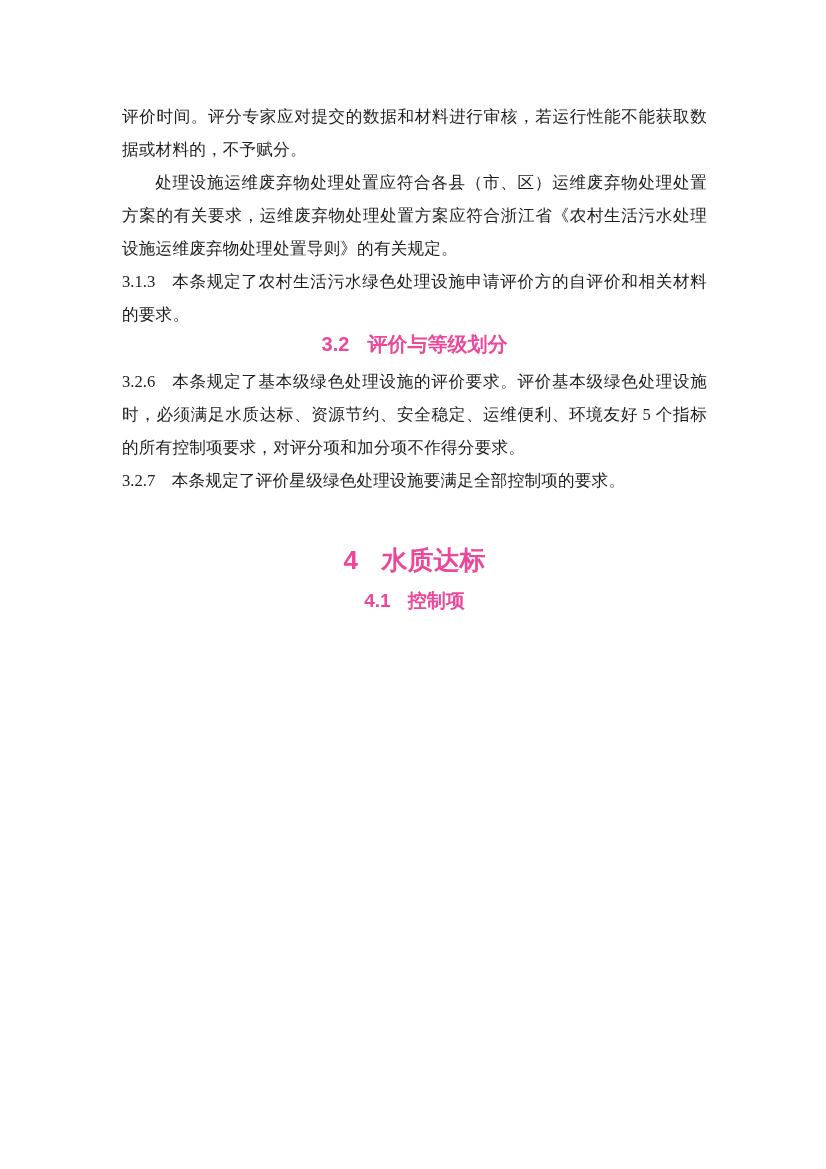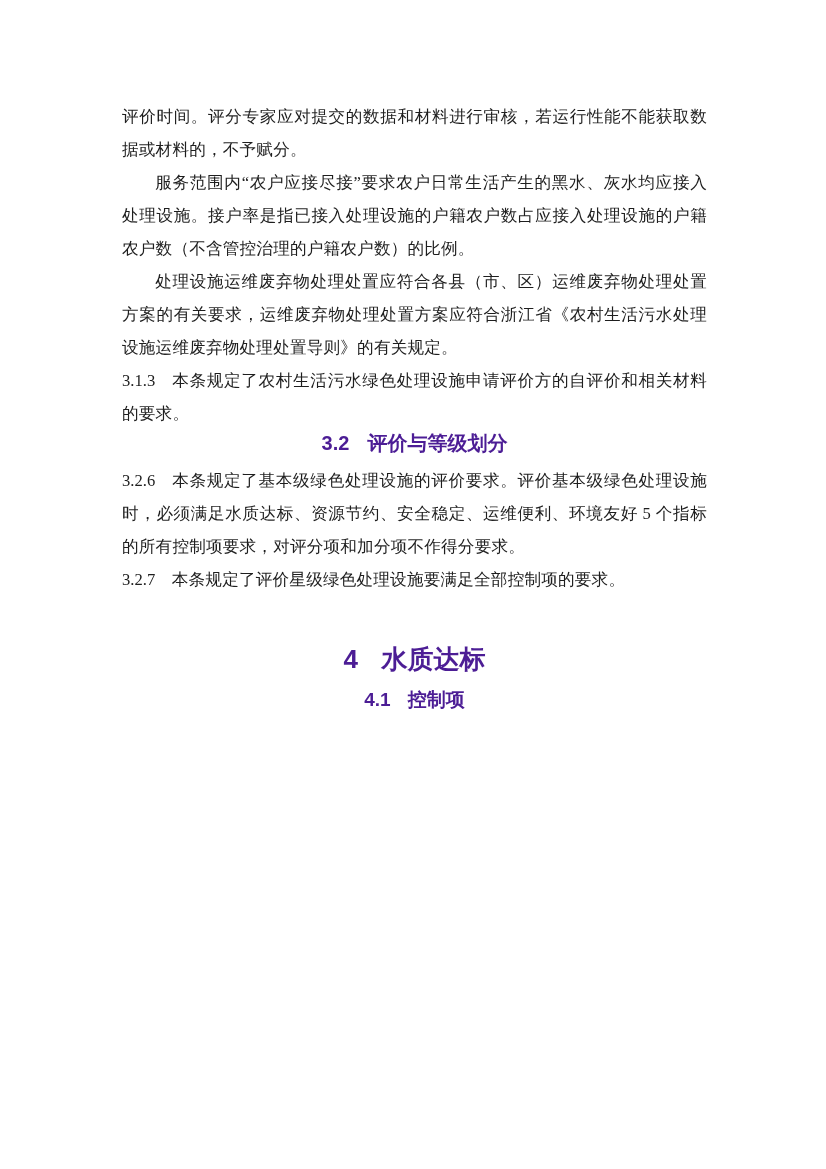--- a/index.html
+++ b/index.html
@@ -30,21 +30,21 @@
   .body-par.indent { text-indent: 2em; }
   .clause-num {
     display: inline-block;
     margin-right: 1em;
     letter-spacing: 0;
   }
   .heading {
     text-align: center;
     font-family: "Liberation Sans", "DejaVu Sans", sans-serif;
     font-weight: 700;
-    color: #4c1d95;
+    color: #ec4899;
   }
   .heading .h-num { margin-right: 0.9em; }
   .h-section {
     font-size: 20px;
     line-height: 26px;
     margin: 0 0 8px 0;
   }
   .h-chapter {
     font-size: 26px;
     line-height: 34px;
@@ -67,21 +67,20 @@
   }
 </style>
 </head>
 <body>
 
 <div class="page">
   <div class="content">
 
     <p class="body-par">评价时间。评分专家应对提交的数据和材料进行审核，若运行性能不能获取数据或材料的，不予赋分。</p>
 
-    <p class="body-par indent">服务范围内“农户应接尽接”要求农户日常生活产生的黑水、灰水均应接入处理设施。接户率是指已接入处理设施的户籍农户数占应接入处理设施的户籍农户数（不含管控治理的户籍农户数）的比例。</p>
 
 
     <p class="body-par indent">处理设施运维废弃物处理处置应符合各县（市、区）运维废弃物处理处置方案的有关要求，运维废弃物处理处置方案应符合浙江省《农村生活污水处理设施运维废弃物处理处置导则》的有关规定。</p>
 
     <p class="body-par"><span class="clause-num">3.1.3</span><span>本条规定了农村生活污水绿色处理设施申请评价方的自评价和相关材料的要求。</span></p>
 
     <h2 class="heading h-section"><span class="h-num">3.2</span><span>评价与等级划分</span></h2>
 
     <p class="body-par"><span class="clause-num">3.2.6</span><span>本条规定了基本级绿色处理设施的评价要求。评价基本级绿色处理设施时，必须满足水质达标、资源节约、安全稳定、运维便利、环境友好 5 个指标的所有控制项要求，对评分项和加分项不作得分要求。</span></p>
 

